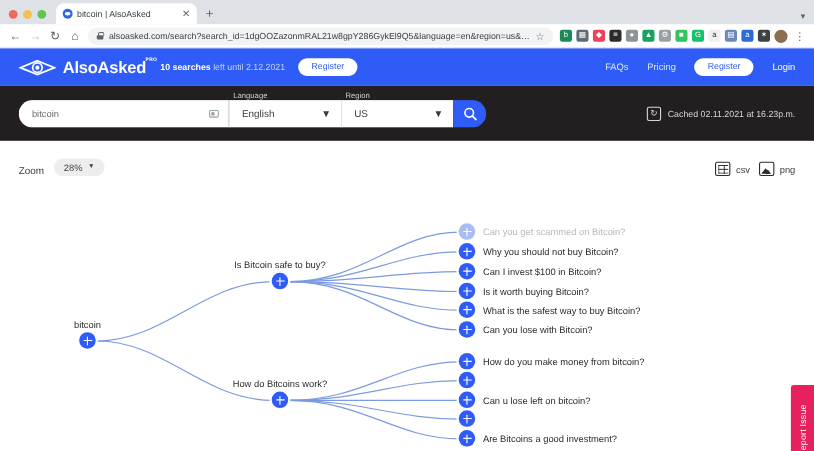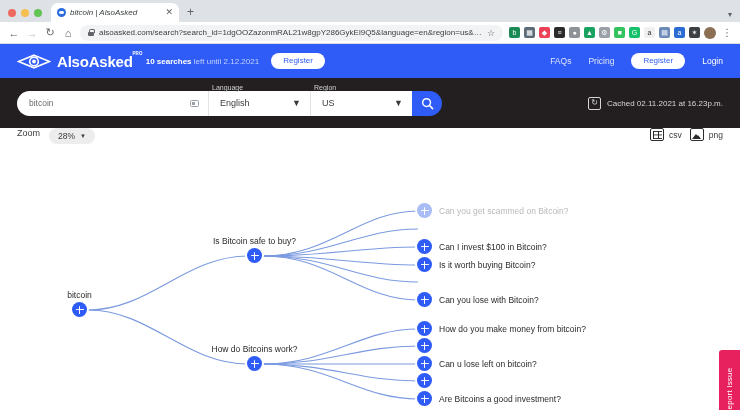--- a/index.html
+++ b/index.html
@@ -30,21 +30,21 @@
   .tab-favicon {
     width: 9px; height: 9px; border-radius: 50%;
     background: #2d6cdf; flex: none; position: relative;
   }
   .tab-favicon::after {
     content: ""; position: absolute; left: 2px; top: 3.2px;
     width: 5px; height: 2.6px; border-radius: 50%; background: #fff;
   }
   .tab-title {
     font-size: 8px; color: #3c4043; white-space: nowrap;
-    overflow: hidden; text-overflow: ellipsis; flex: 1; font-style: italic;
+    overflow: hidden; text-overflow: ellipsis; flex: 1;
   }
   .tab-close { font-size: 9px; color: #5f6368; line-height: 1; cursor: pointer; }
   .tab-new { font-size: 12px; color: #5f6368; margin-left: 8px; padding-bottom: 3px; cursor: pointer; }
   .win-caret { position: absolute; right: 8px; bottom: 3px; font-size: 8px; color: #5f6368; }
 
   .browser-toolbar {
     height: 22px; background: #fff;
     display: flex; align-items: center; gap: 6px;
     padding: 0 8px; border-bottom: 1px solid #dadce0;
   }
@@ -147,21 +147,21 @@
     font-size: 8px; color: #d6d6d6;
   }
   .cache-ico {
     width: 13px; height: 13px; border: 1.2px solid #d6d6d6; border-radius: 2px;
     display: flex; align-items: center; justify-content: center;
     font-size: 8px; color: #d6d6d6; line-height: 1;
   }
 
   
   .tool-row {
-    height: 32px; display: flex; align-items: flex-start;
+    height: 32px; display: flex; align-items: flex-end;
     padding: 0 17px; background: #fff;
   }
   .zoom-label { font-size: 9px; color: #3b3b3b; }
   .zoom-pill {
     margin-left: 9px; background: #ededed; border-radius: 10px;
     padding: 3px 9px; font-size: 8.5px; color: #3b3b3b;
     display: flex; align-items: center; gap: 5px; cursor: pointer;
   }
   .export-group { margin-left: auto; display: flex; align-items: center; gap: 8px; }
   .export-item { display: flex; align-items: center; gap: 5px; cursor: pointer; }
@@ -382,27 +382,35 @@
     <div class="node" style="left:247px; top:196px">
       <div class="node-btn">
         <div class="node-label-above">How do Bitcoins work?</div>
       </div>
     </div>
 
     <div class="node" style="left:417px; top:43px">
       <div class="node-btn muted"></div>
       <div class="leaf-label muted">Can you get scammed on Bitcoin?</div>
     </div>
+    <div class="node" style="left:417px; top:61px">
+      <div class="node-btn"></div>
+      <div class="leaf-label">Why you should not buy Bitcoin?</div>
+    </div>
     <div class="node" style="left:417px; top:79px">
       <div class="node-btn"></div>
       <div class="leaf-label">Can I invest $100 in Bitcoin?</div>
     </div>
     <div class="node" style="left:417px; top:97px">
       <div class="node-btn"></div>
       <div class="leaf-label">Is it worth buying Bitcoin?</div>
+    </div>
+    <div class="node" style="left:417px; top:114px">
+      <div class="node-btn"></div>
+      <div class="leaf-label">What is the safest way to buy Bitcoin?</div>
     </div>
     <div class="node" style="left:417px; top:132px">
       <div class="node-btn"></div>
       <div class="leaf-label">Can you lose with Bitcoin?</div>
     </div>
 
     <div class="node" style="left:417px; top:161px">
       <div class="node-btn"></div>
       <div class="leaf-label">How do you make money from bitcoin?</div>
     </div>

